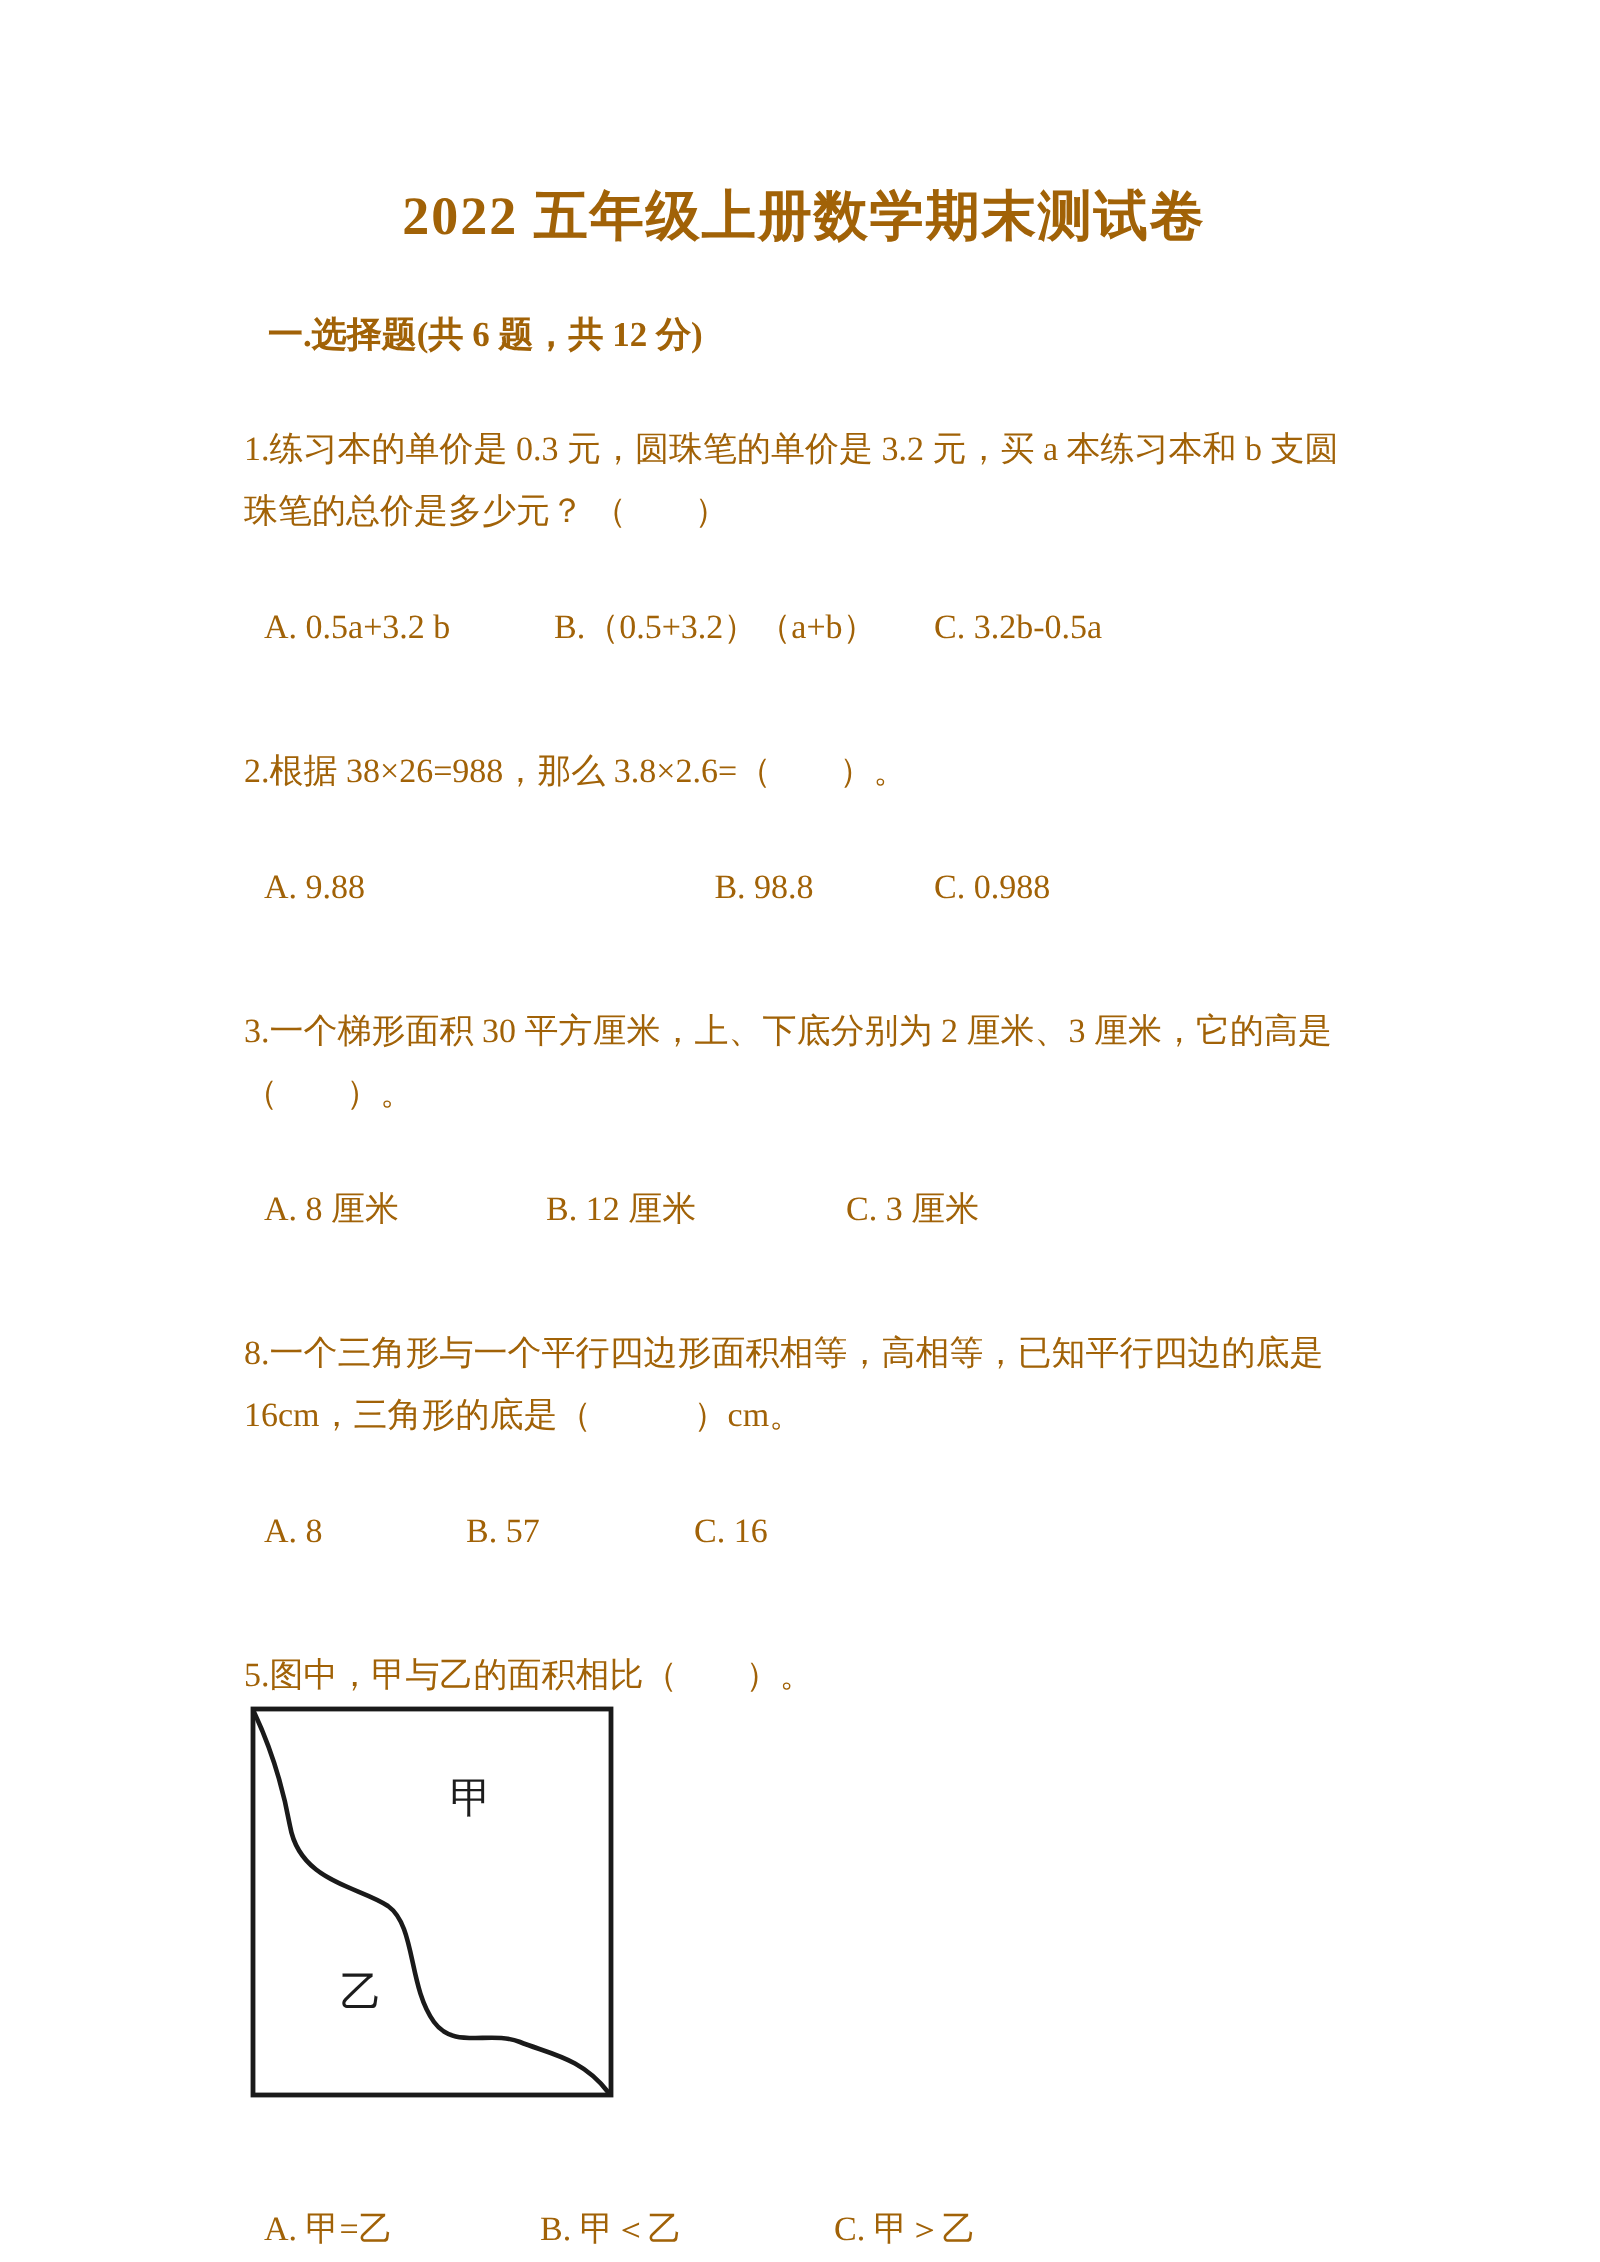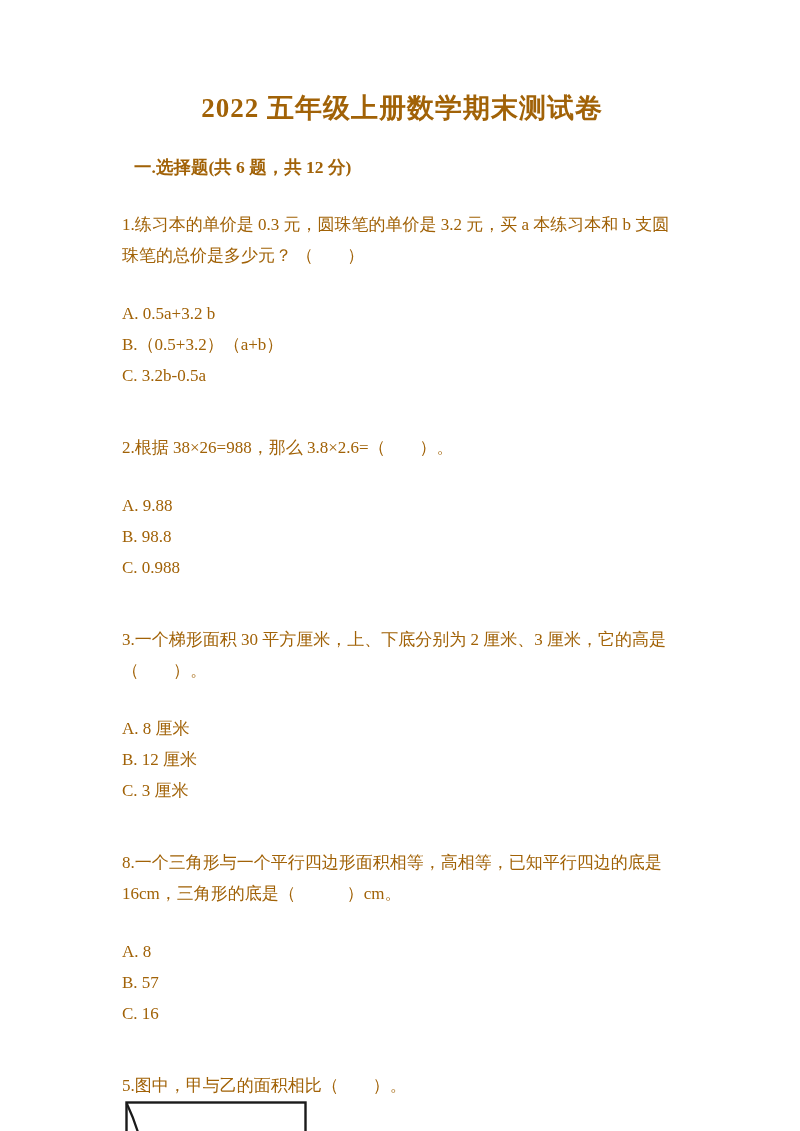--- a/index.html
+++ b/index.html
@@ -31,29 +31,28 @@
   .section-heading {
     font-weight: bold;
     font-size: 17.5px;
     margin: 0 0 26px 12px;
   }
   .q-text {
     margin: 0 0 27px 0;
   }
   .opt-row {
     display: flex;
-    margin: 0 0 41px 0;
+    margin: 0 0 41px 10px;
     white-space: nowrap;
-    flex-direction: column;
   }
   .opt { display: inline-block; }
   .opts-1 .opt:nth-child(1){ width:145px; }
   .opts-1 .opt:nth-child(2){ width:190px; }
   .opts-2 .opt:nth-child(1){ width:165px; }
-  .opts-2 .opt:nth-child(2){ width:170px; }
+  .opts-2 .opt:nth-child(2){ width:170px;text-align:center; }
   .opts-3 .opt:nth-child(1){ width:141px; }
   .opts-3 .opt:nth-child(2){ width:150px; }
   .opts-4 .opt:nth-child(1){ width:101px; }
   .opts-4 .opt:nth-child(2){ width:114px; }
   .opts-5 .opt:nth-child(1){ width:138px; }
   .opts-5 .opt:nth-child(2){ width:147px; }
   .opts-5 { margin-bottom: 48px; }
   .q5-text { margin-bottom: 0; }
   .figure-wrap {
     margin: 0 0 50px 3px;

